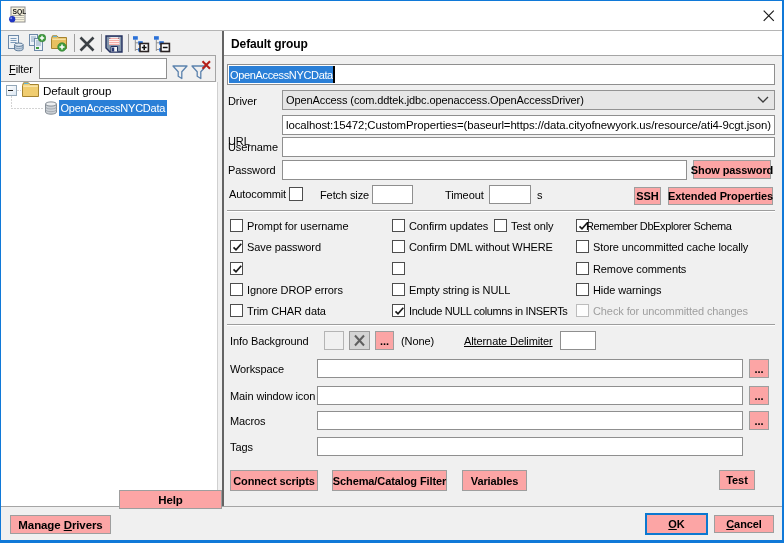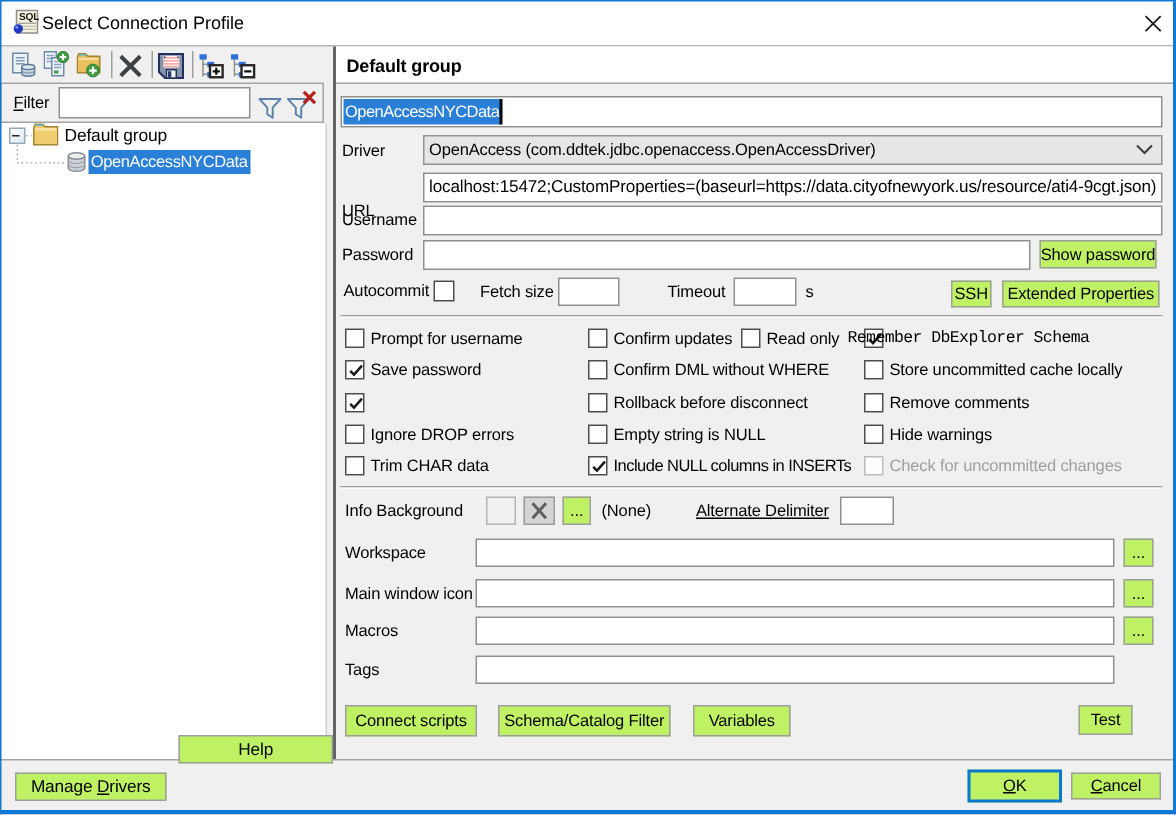--- a/index.html
+++ b/index.html
@@ -1,35 +1,34 @@
 <!DOCTYPE html>
 <html><head>
 <meta charset="utf-8">
 <style>
   html,body{margin:0;padding:0;}
   #win{position:relative;width:784px;height:543px;background:#f0f0f0;overflow:hidden;
        font-family:"Liberation Sans",sans-serif;font-size:11px;color:#000;letter-spacing:-0.1px;}
   .abs{position:absolute;}
   .lbl{position:absolute;white-space:nowrap;line-height:14px;}
   .tf{position:absolute;background:#fff;border:1px solid #8f8f8f;box-sizing:border-box;}
-  .btn{position:absolute;background:#bef264;border:1px solid #9e9e9e;box-sizing:border-box;
-       display:flex;align-items:center;justify-content:center;white-space:nowrap;}
+  .btn{position:absolute;background:#fca5a5;border:1px solid #9e9e9e;box-sizing:border-box;
+       display:flex;align-items:center;justify-content:center;white-space:nowrap;font-weight:bold;}
   .cb{position:absolute;width:13px;height:13px;background:#fff;border:1px solid #4d4d4d;box-sizing:border-box;}
   .cb svg{position:absolute;left:0;top:0;}
   .cbd{border-color:#bcbcbc;background:#fdfdfd;}
   .sep{position:absolute;height:2px;border-top:1px solid #9d9d9d;border-bottom:1px solid #fff;box-sizing:border-box;}
   .gtxt{color:#9e9e9e;}
 </style>
 </head>
 <body>
 <div id="win">
 
   <div class="abs" style="left:0;top:0;width:784px;height:30px;background:#fff;"></div>
   <div class="abs" style="left:0;top:30px;width:784px;height:1px;background:#b5b5b5;"></div>
-  <div class="lbl" id="title" style="left:28px;top:8px;font-size:12px;letter-spacing:0;">Select Connection Profile</div>
   <svg class="abs" style="left:763px;top:10px;" width="12" height="12" viewBox="0 0 12 12">
     <path d="M0.7 0.7 L10.8 10.8 M10.8 0.7 L0.7 10.8" stroke="#1b1b1b" stroke-width="1.2" fill="none"></path>
   </svg>
 
   <svg class="abs" style="left:8px;top:6px;" width="18" height="18" viewBox="0 0 18 18">
     <rect x="3" y="1" width="14" height="15" fill="#f7f3dd" stroke="#8e8e8e" stroke-width="1"></rect>
     <text x="4.6" y="7.5" font-family="Liberation Sans" font-size="6.8" font-weight="bold" fill="#1c1c1c">SQL</text>
     <line x1="4" y1="9.5" x2="16" y2="9.5" stroke="#9a9a96" stroke-width="0.8"></line>
     <line x1="4" y1="11.5" x2="16" y2="11.5" stroke="#b9b9b2" stroke-width="0.8"></line>
     <line x1="4" y1="13.5" x2="16" y2="13.5" stroke="#b9b9b2" stroke-width="0.8"></line>
@@ -207,40 +206,39 @@
       </svg>
     </div>
   <div class="cb" style="left:230px;top:283px;"></div>
   <div class="lbl" style="left:247px;top:283px;">Ignore DROP errors</div>
   <div class="cb" style="left:230px;top:304px;"></div>
   <div class="lbl" style="left:247px;top:304px;">Trim CHAR data</div>
 
   <div class="cb" style="left:392px;top:219px;"></div>
   <div class="lbl" style="left:409px;top:219px;">Confirm updates</div>
   <div class="cb" style="left:494px;top:219px;"></div>
-  <div class="lbl" style="left:511px;top:219px;">Read only</div>
+  <div class="lbl" style="left:511px;top:219px;">Test only</div>
   <div class="cb" style="left:392px;top:240px;"></div>
   <div class="lbl" style="left:409px;top:240px;">Confirm DML without WHERE</div>
   <div class="cb" style="left:392px;top:262px;"></div>
-  <div class="lbl" style="left:409px;top:262px;">Rollback before disconnect</div>
   <div class="cb" style="left:392px;top:283px;"></div>
   <div class="lbl" style="left:409px;top:283px;">Empty string is NULL</div>
   <div class="cb" style="left:392px;top:304px;">
       <svg width="13" height="13">
         <path d="M2.5 6.3 L5 8.8 L10.3 2.8" stroke="#1a1a1a" stroke-width="1.7" fill="none"></path>
       </svg>
     </div>
   <div class="lbl" style="left:409px;top:304px;letter-spacing:-0.35px;">Include NULL columns in INSERTs</div>
 
   <div class="cb" style="left:576px;top:219px;">
       <svg width="13" height="13">
         <path d="M2.5 6.3 L5 8.8 L10.3 2.8" stroke="#1a1a1a" stroke-width="1.7" fill="none"></path>
       </svg>
     </div>
-  <div class="lbl" style="left:565px;top:219px;letter-spacing:-0.4px;font-family:Liberation Mono, monospace;">Remember DbExplorer Schema</div>
+  <div class="lbl" style="left:586px;top:219px;letter-spacing:-0.4px;">Remember DbExplorer Schema</div>
   <div class="cb" style="left:576px;top:240px;"></div>
   <div class="lbl" style="left:593px;top:240px;">Store uncommitted cache locally</div>
   <div class="cb" style="left:576px;top:262px;"></div>
   <div class="lbl" style="left:593px;top:262px;">Remove comments</div>
   <div class="cb" style="left:576px;top:283px;"></div>
   <div class="lbl" style="left:593px;top:283px;">Hide warnings</div>
   <div class="cb cbd" style="left:576px;top:304px;"></div>
   <div class="lbl gtxt" style="left:593px;top:304px;">Check for uncommitted changes</div>
 
   <div class="lbl" style="left:230px;top:334px;">Info Background</div>

